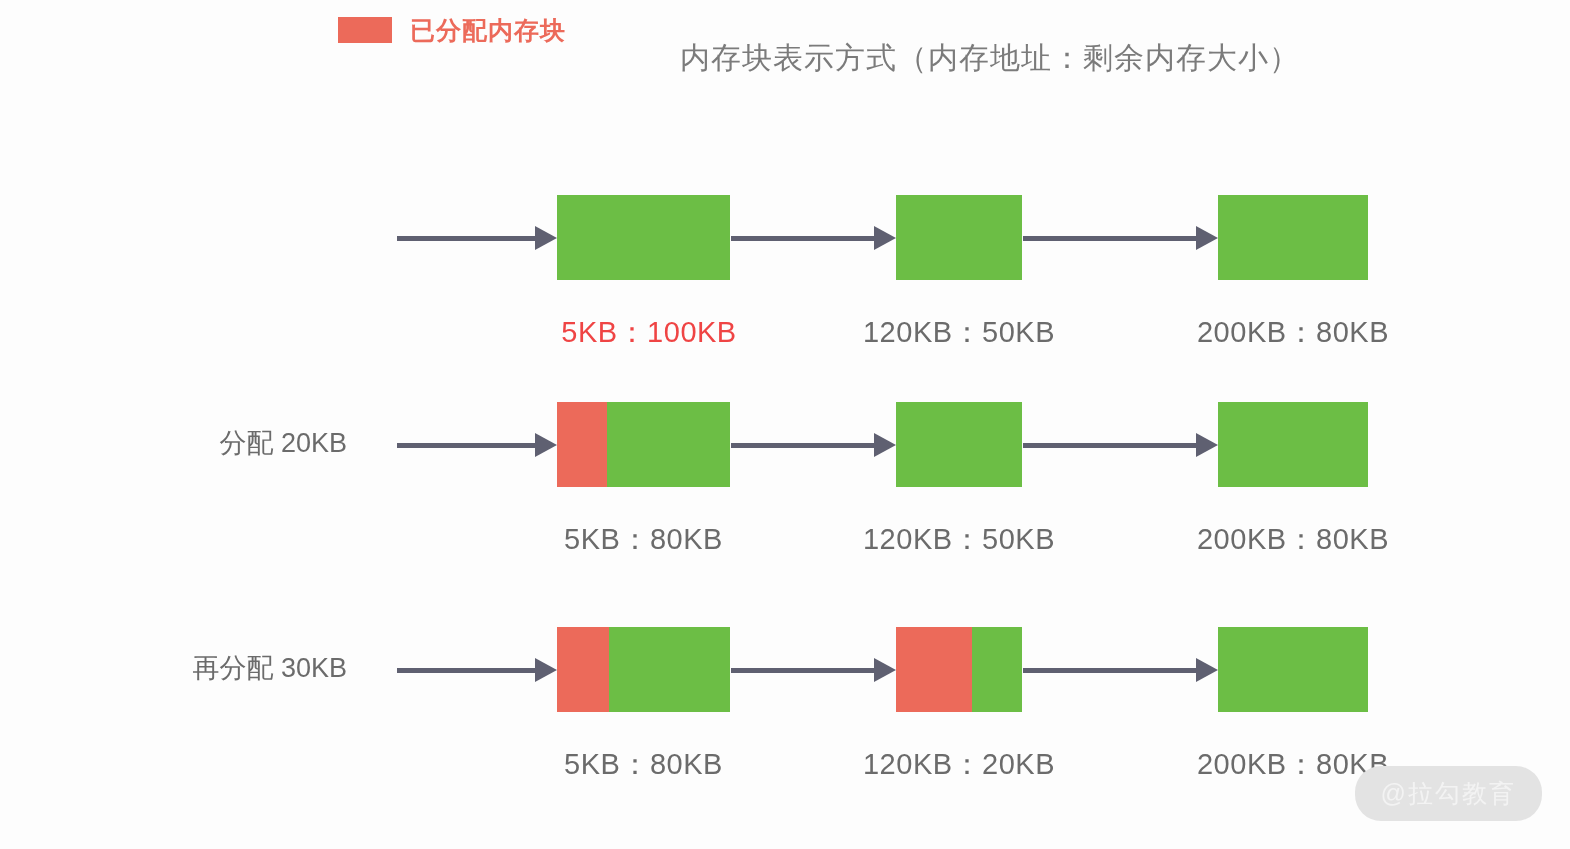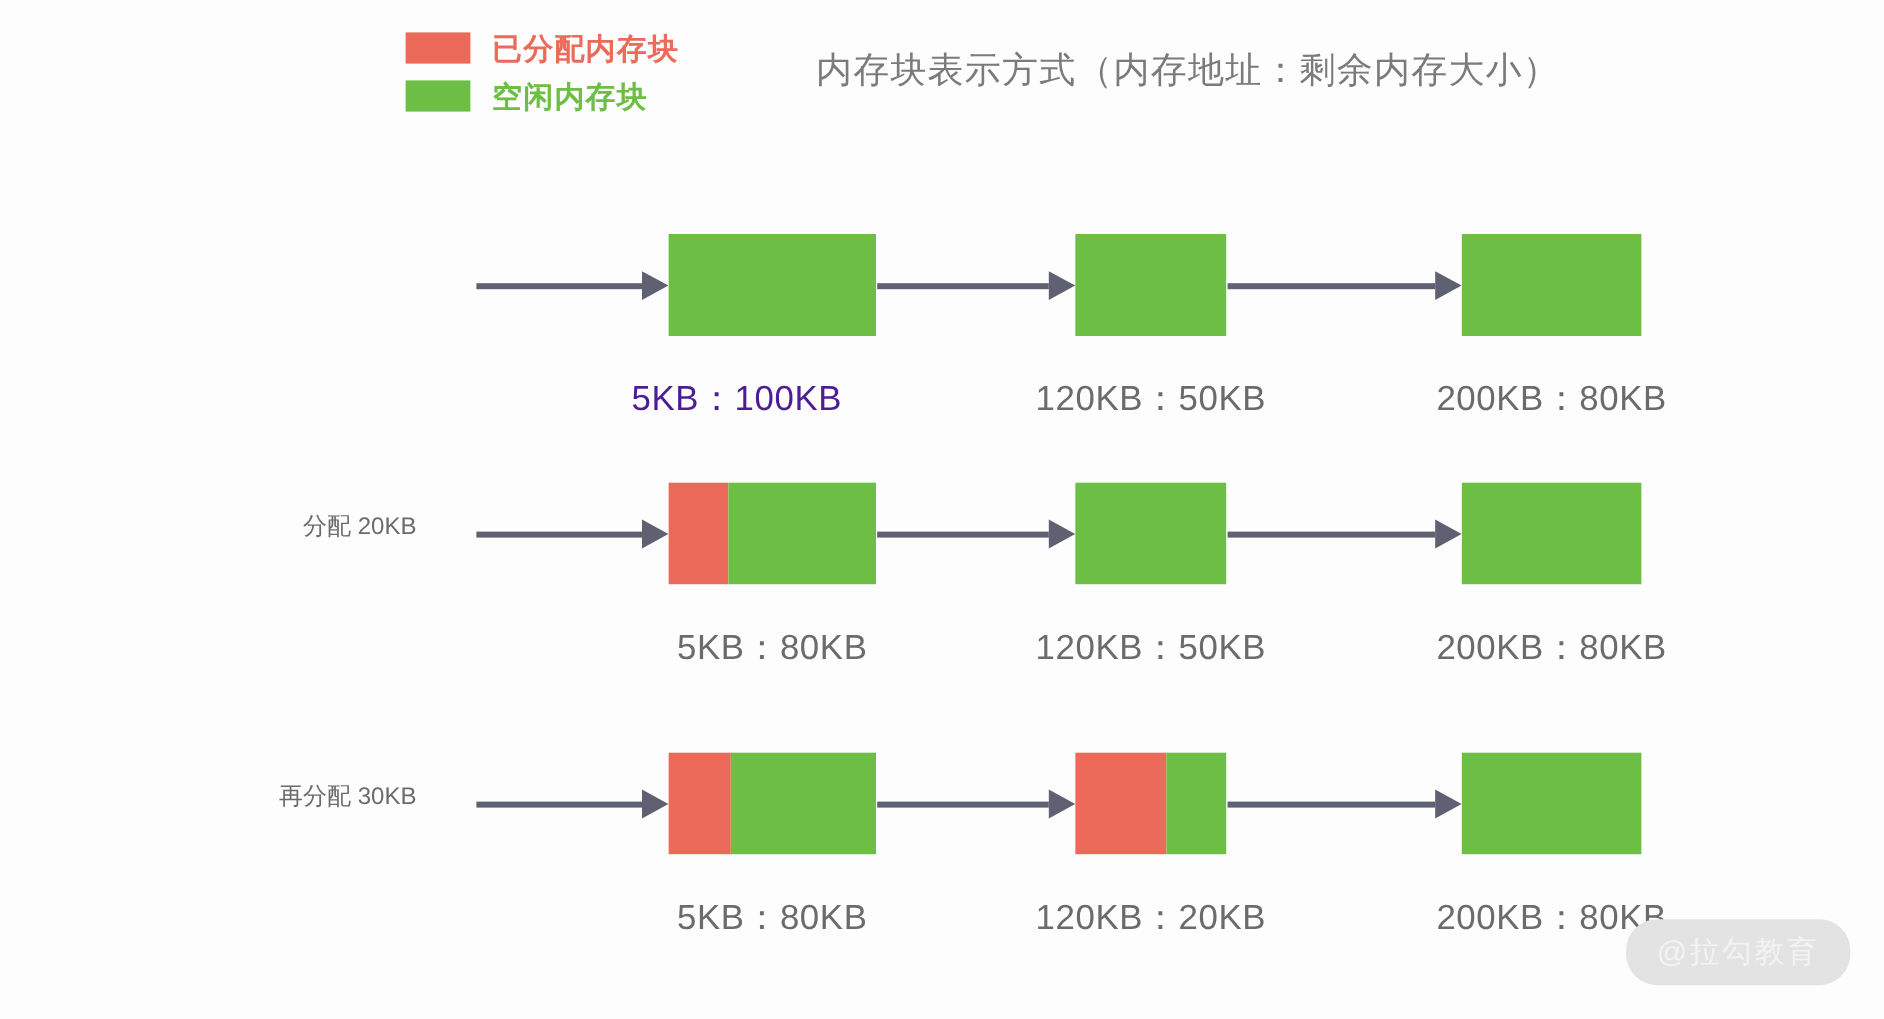--- a/index.html
+++ b/index.html
@@ -13,21 +13,21 @@
     position: relative;
     overflow: hidden;
     font-family: "Liberation Sans", "DejaVu Sans", sans-serif;
     background: #fdfdfd;
   }
 
   
   #legend {
     position: absolute;
     left: 338px;
-    top: 23px;
+    top: 13px;
     width: 300px;
   }
   .legend-row {
     display: flex;
     align-items: center;
     height: 34px;
     margin-bottom: 6px;
   }
   .legend-swatch {
     width: 54px;
@@ -62,21 +62,21 @@
     width: 1570px;
     height: 849px;
   }
   .row {
     position: absolute;
     left: 0;
     width: 1570px;
   }
   .row-label {
     position: absolute;
-    font-size: 20px;
+    font-size: 27px;
     color: #6a6a6a;
     white-space: nowrap;
     text-align: right;
   }
   .block {
     position: absolute;
     display: flex;
     overflow: hidden;
   }
   .seg-used   { background: #ec6a5a; height: 100%; }
@@ -128,24 +128,20 @@
   }
 </style>
 </head>
 <body style="background: rgb(253, 253, 253);">
 
 <div id="legend">
   <div class="legend-row">
     <span class="legend-swatch" style="background: rgb(236, 106, 90);"></span>
     <span class="legend-label" style="color: rgb(236, 106, 90);">已分配内存块</span>
   </div>
-  <div class="legend-row">
-    <span class="legend-swatch" style="background: rgb(108, 190, 69);"></span>
-    <span class="legend-label" style="color: rgb(108, 190, 69);">空闲内存块</span>
-  </div>
 </div>
 
 <div id="title">内存块表示方式（内存地址：剩余内存大小）</div>
 
 <div id="diagram">
     <div class="row" style="top: 0px;">
       <div class="arrow" style="left: 397px; top: 225.5px; width: 160px;">
         <div class="shaft" style="width: 138px; background: rgb(95, 96, 113);"></div>
         <div class="head" style="left: 138px; border-left-color: rgb(95, 96, 113);"></div>
       </div>
@@ -153,21 +149,21 @@
         <div class="shaft" style="width: 143px; background: rgb(95, 96, 113);"></div>
         <div class="head" style="left: 143px; border-left-color: rgb(95, 96, 113);"></div>
       </div>
       <div class="arrow" style="left: 1023px; top: 225.5px; width: 195px;">
         <div class="shaft" style="width: 173px; background: rgb(95, 96, 113);"></div>
         <div class="head" style="left: 173px; border-left-color: rgb(95, 96, 113);"></div>
       </div>
       <div class="block" style="left: 557px; top: 195px; width: 173px; height: 85px;">
         <div class="seg-free" style="width: 100%; background: rgb(108, 190, 69);"></div>
       </div>
-      <div class="blk-label" style="left: 614px; top: 313px; color: #4c1d95; text-align: center;">5KB：100KB</div>
+      <div class="blk-label" style="left: 649px; top: 313px; color: #ef4444; text-align: center;">5KB：100KB</div>
       <div class="block" style="left: 896px; top: 195px; width: 126px; height: 85px;">
         <div class="seg-free" style="width: 100%; background: rgb(108, 190, 69);"></div>
       </div>
       <div class="blk-label" style="left: 959px; top: 313px; color: rgb(107, 107, 107);">120KB：50KB</div>
       <div class="block" style="left: 1218px; top: 195px; width: 150px; height: 85px;">
         <div class="seg-free" style="width: 100%; background: rgb(108, 190, 69);"></div>
       </div>
       <div class="blk-label" style="left: 1293px; top: 313px; color: rgb(107, 107, 107);">200KB：80KB</div>
     </div>
     <div class="row" style="top: 0px;">

